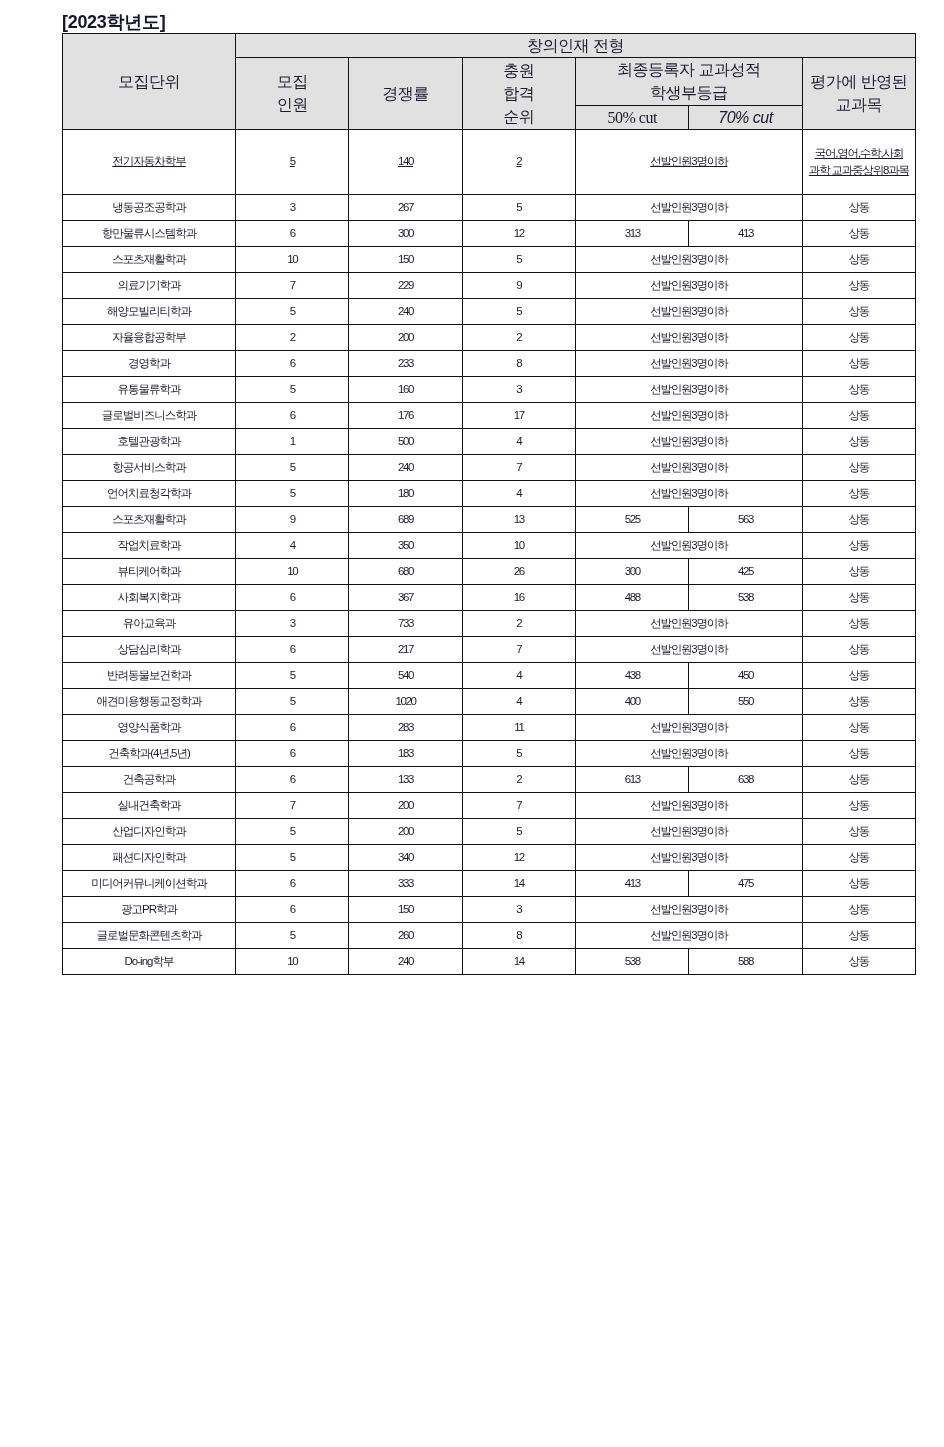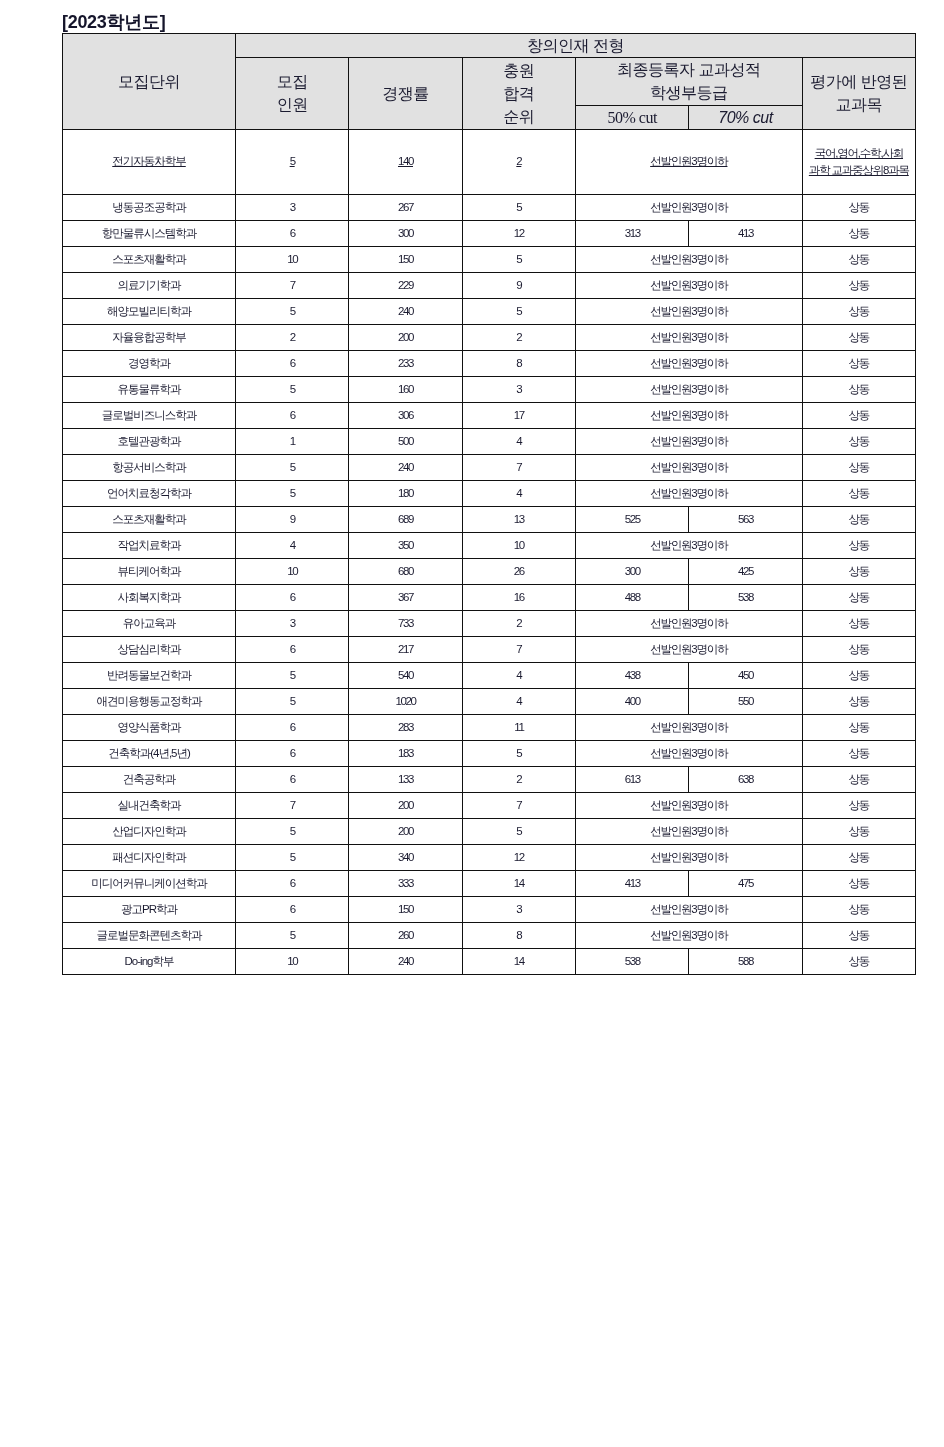--- a/index.html
+++ b/index.html
@@ -209,21 +209,21 @@
           <td class="unit-cell">유통물류학과</td>
           <td class="num-cell">5</td>
           <td class="num-cell">160</td>
           <td class="num-cell">3</td>
           <td class="note-cell" colspan="2">선발인원3명이하</td>
           <td class="subject-cell">상동</td>
         </tr>
         <tr>
           <td class="unit-cell">글로벌비즈니스학과</td>
           <td class="num-cell">6</td>
-          <td class="num-cell">306</td>
+          <td class="num-cell">176</td>
           <td class="num-cell">17</td>
           <td class="note-cell" colspan="2">선발인원3명이하</td>
           <td class="subject-cell">상동</td>
         </tr>
         <tr>
           <td class="unit-cell">호텔관광학과</td>
           <td class="num-cell">1</td>
           <td class="num-cell">500</td>
           <td class="num-cell">4</td>
           <td class="note-cell" colspan="2">선발인원3명이하</td>

